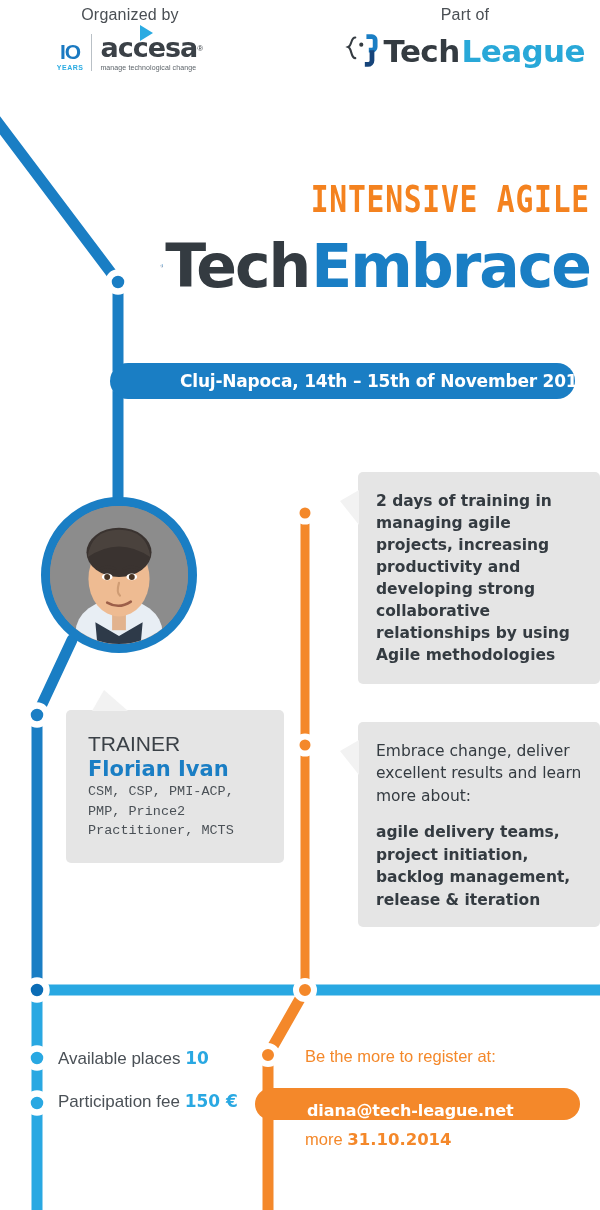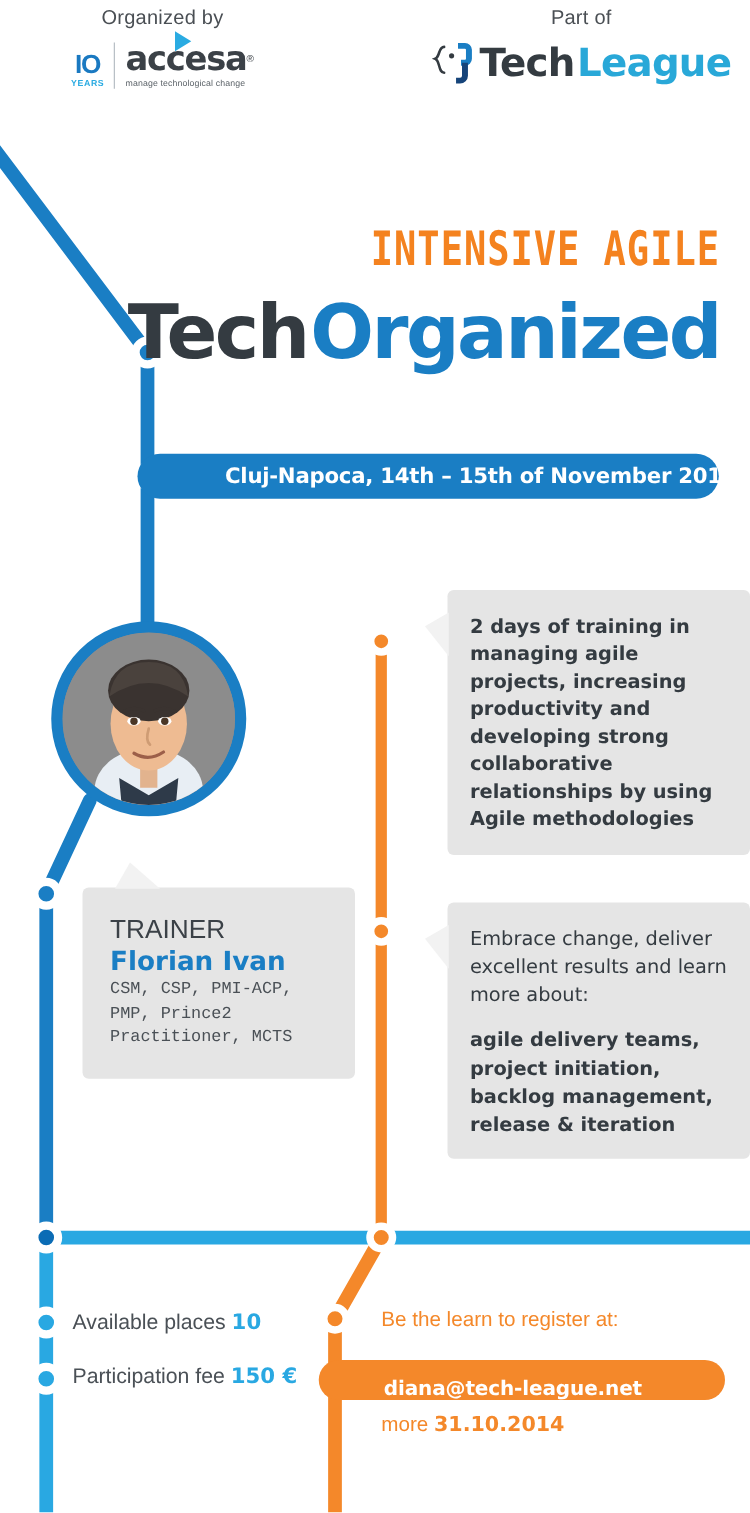--- a/index.html
+++ b/index.html
@@ -38,21 +38,21 @@
   .acc-play{position:absolute;left:40px;top:-9px;width:0;height:0;
     border-left:13px solid #2aabe2;border-top:8px solid transparent;border-bottom:8px solid transparent;}
 
   
   .tl{display:flex;align-items:center;justify-content:center;margin-top:6px;gap:2px;}
   .tl-word{font-size:31px;font-weight:700;letter-spacing:-.6px;font-family:"DejaVu Sans",sans-serif;}
   .tl-dark{color:#343b41;}
   .tl-blue{color:#29a8d8;}
 
   
-  .title-wrap{position:absolute;left:146px;top:180px;width:430px;}
+  .title-wrap{position:absolute;left:160px;top:180px;width:430px;}
   .title-top{
     font-family:"DejaVu Sans Mono", monospace;
     font-size:38px;font-weight:700;color:#f4821f;
     letter-spacing:1px;text-align:right;
     transform:scaleX(.78);transform-origin:right center;
     white-space:nowrap;line-height:1;
   }
   .title-main{display:flex;align-items:center;justify-content:flex-end;margin-top:8px;gap:2px;}
   .tt-word{font-size:60px;font-weight:700;letter-spacing:-2px;line-height:1;
     font-family:"DejaVu Sans",sans-serif;}
@@ -220,21 +220,21 @@
   <div class="title-wrap">
     <div class="title-top">INTENSIVE AGILE</div>
     <div class="title-main">
       <svg width="78" height="80" viewBox="0 0 78 80">
         <path d="M22 10 C12 10 16 30 7 33 C16 36 12 58 22 58" stroke="#16447a" stroke-width="4.5" fill="none" stroke-linecap="round"></path>
         <circle cx="35" cy="27" r="4.6" fill="#16447a"></circle>
         <path d="M45 5 h12 a7 7 0 0 1 7 7 v16 a7 7 0 0 1 -7 7 h-7" stroke="#1a7ec4" stroke-width="11" fill="none" stroke-linejoin="round"></path>
         <path d="M57 35 v25 a9 9 0 0 1 -9 9 h-7" stroke="#16447a" stroke-width="11" fill="none" stroke-linejoin="round"></path>
       </svg>
       <span class="tt-word tt-dark">Tech</span>
-        <span class="tt-word tt-blue">Organized</span>
+        <span class="tt-word tt-blue">Embrace</span>
     </div>
   </div>
 
   <div class="date-banner">
     <span class="date-text">Cluj-Napoca, 14th – 15th of November 2014</span>
   </div>
 
   <div class="portrait">
     <svg viewBox="0 0 140 140" preserveAspectRatio="xMidYMid slice">
       <rect width="140" height="140" fill="#8c8c8c"></rect>
@@ -275,21 +275,21 @@
 
   <div class="info-row row-places">
     <span>Available places</span>
     <span class="val">10</span>
   </div>
   <div class="info-row row-fee">
     <span>Participation fee</span>
     <span class="val">150 €</span>
   </div>
 
-  <div class="reg-head">Be the learn to register at:</div>
+  <div class="reg-head">Be the more to register at:</div>
   <div class="email-pill">
     <span class="email-text">diana@tech-league.net</span>
   </div>
   <div class="reg-until">
     <span>more </span><span class="strong">31.10.2014</span>
   </div>
 
 </div>
 
 </body></html>

